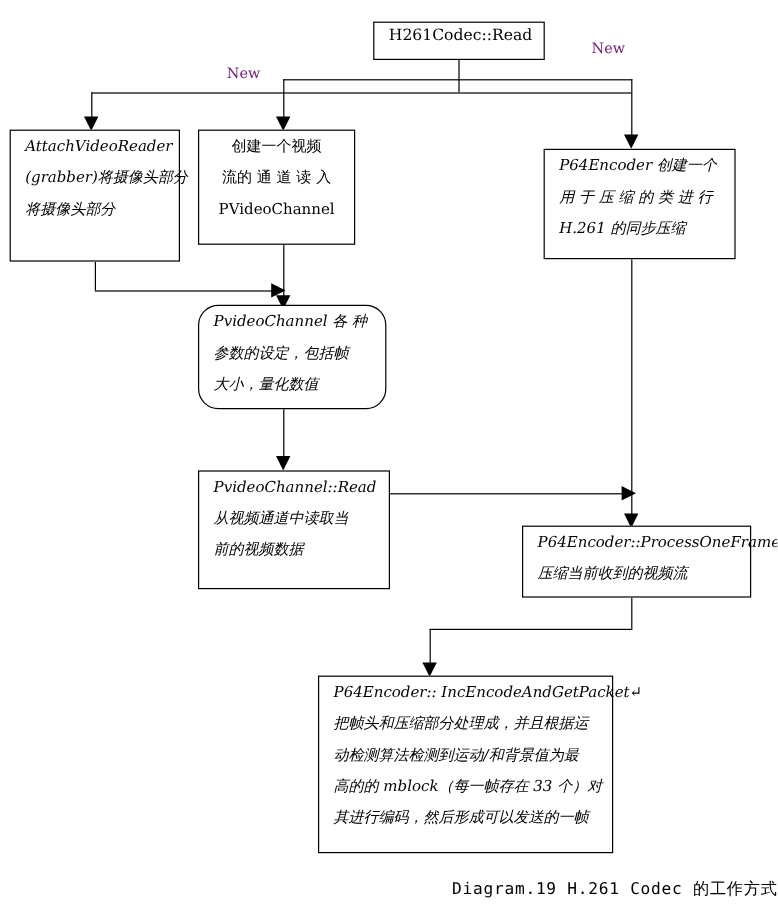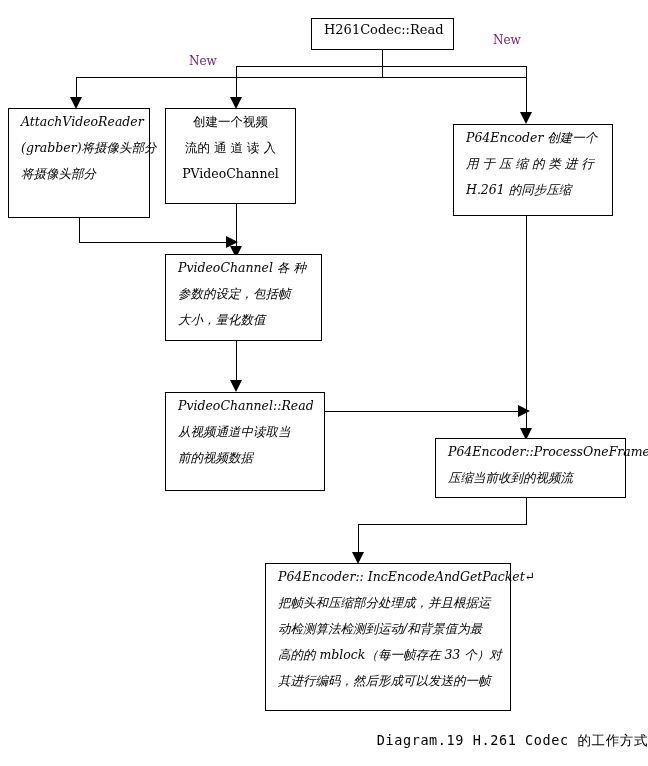--- a/index.html
+++ b/index.html
@@ -144,21 +144,21 @@
     <span class="line">流的 通 道 读 入</span>
     <span class="line">PVideoChannel</span>
   </div>
 
   <div class="node left" style="left:453px; top:124px; width:160px; height:92px;">
     <span class="line">P64Encoder 创建一个</span>
     <span class="line">用 于 压 缩 的 类 进 行</span>
     <span class="line">H.261 的同步压缩</span>
   </div>
 
-  <div class="node left" style="left:165px; top:254px; width:157px; height:87px;">
+  <div class="node left" style="left:165px; top:254px; width:157px; height:87px;border-radius:17px;">
     <span class="line">PvideoChannel 各 种</span>
     <span class="line">参数的设定，包括帧</span>
     <span class="line">大小，量化数值</span>
   </div>
 
   <div class="node left" style="left:165px; top:392px; width:160px; height:99px;">
     <span class="line">PvideoChannel::Read</span>
     <span class="line">从视频通道中读取当</span>
     <span class="line">前的视频数据</span>
   </div>

